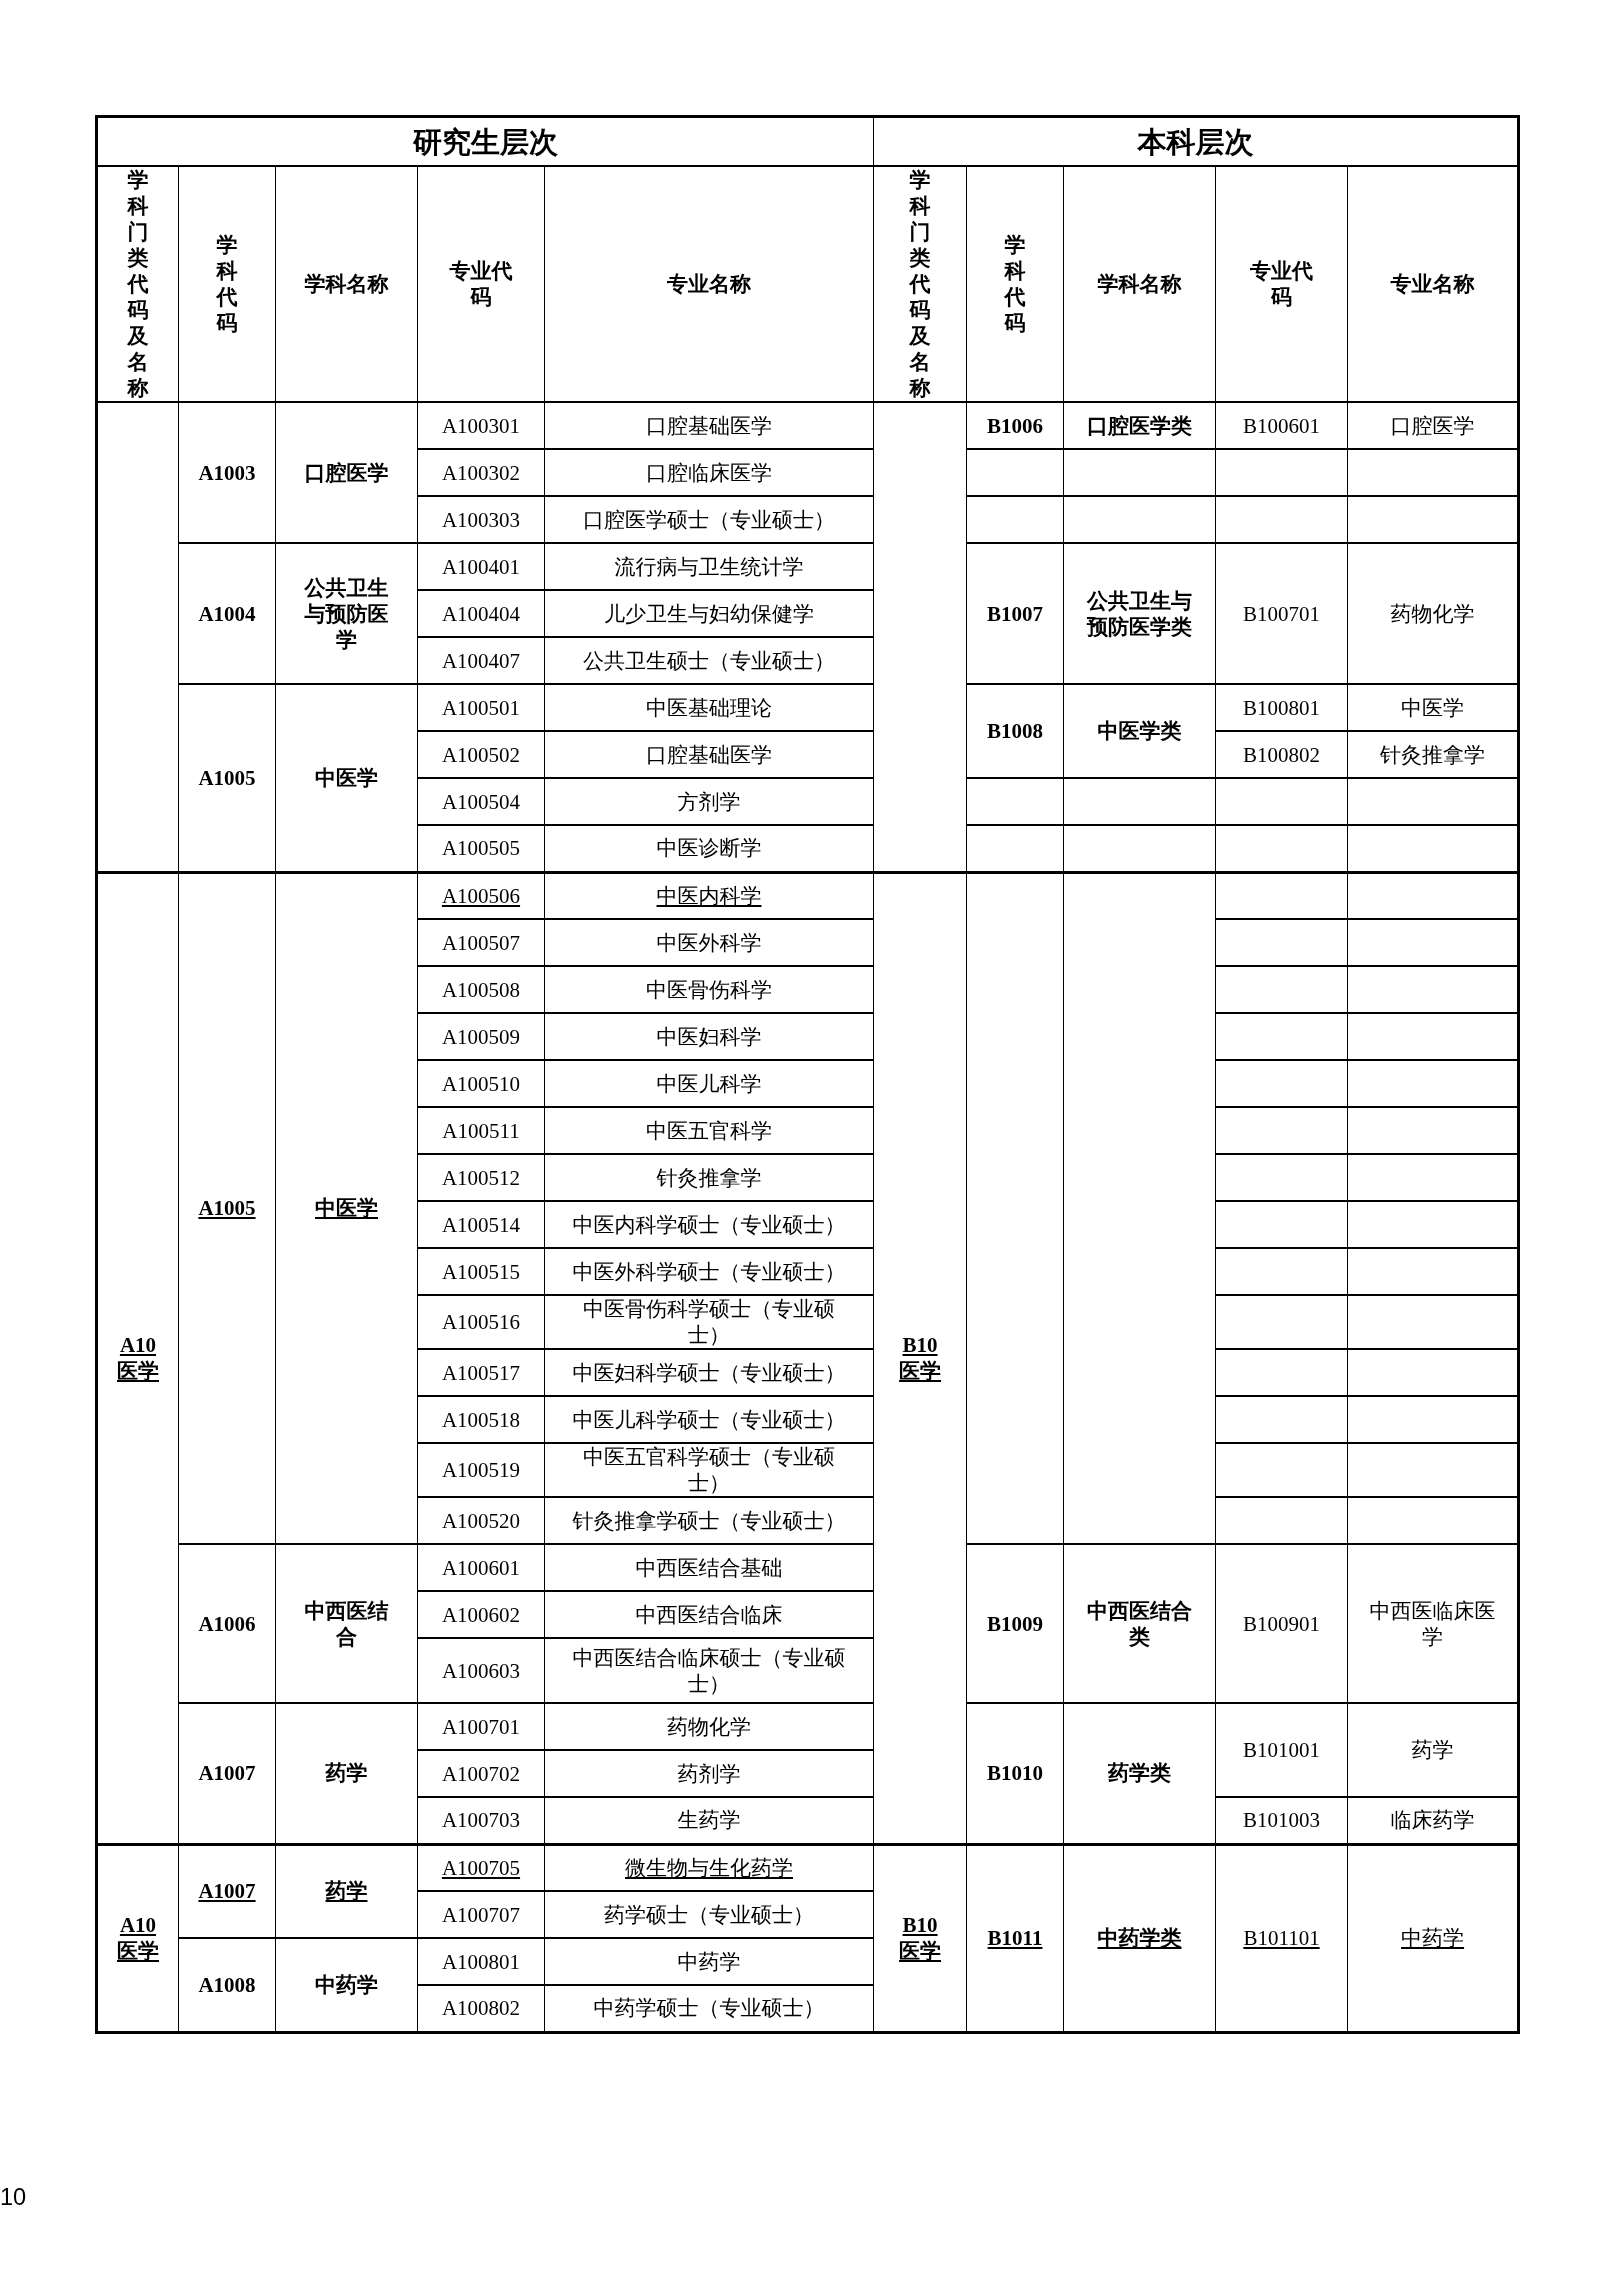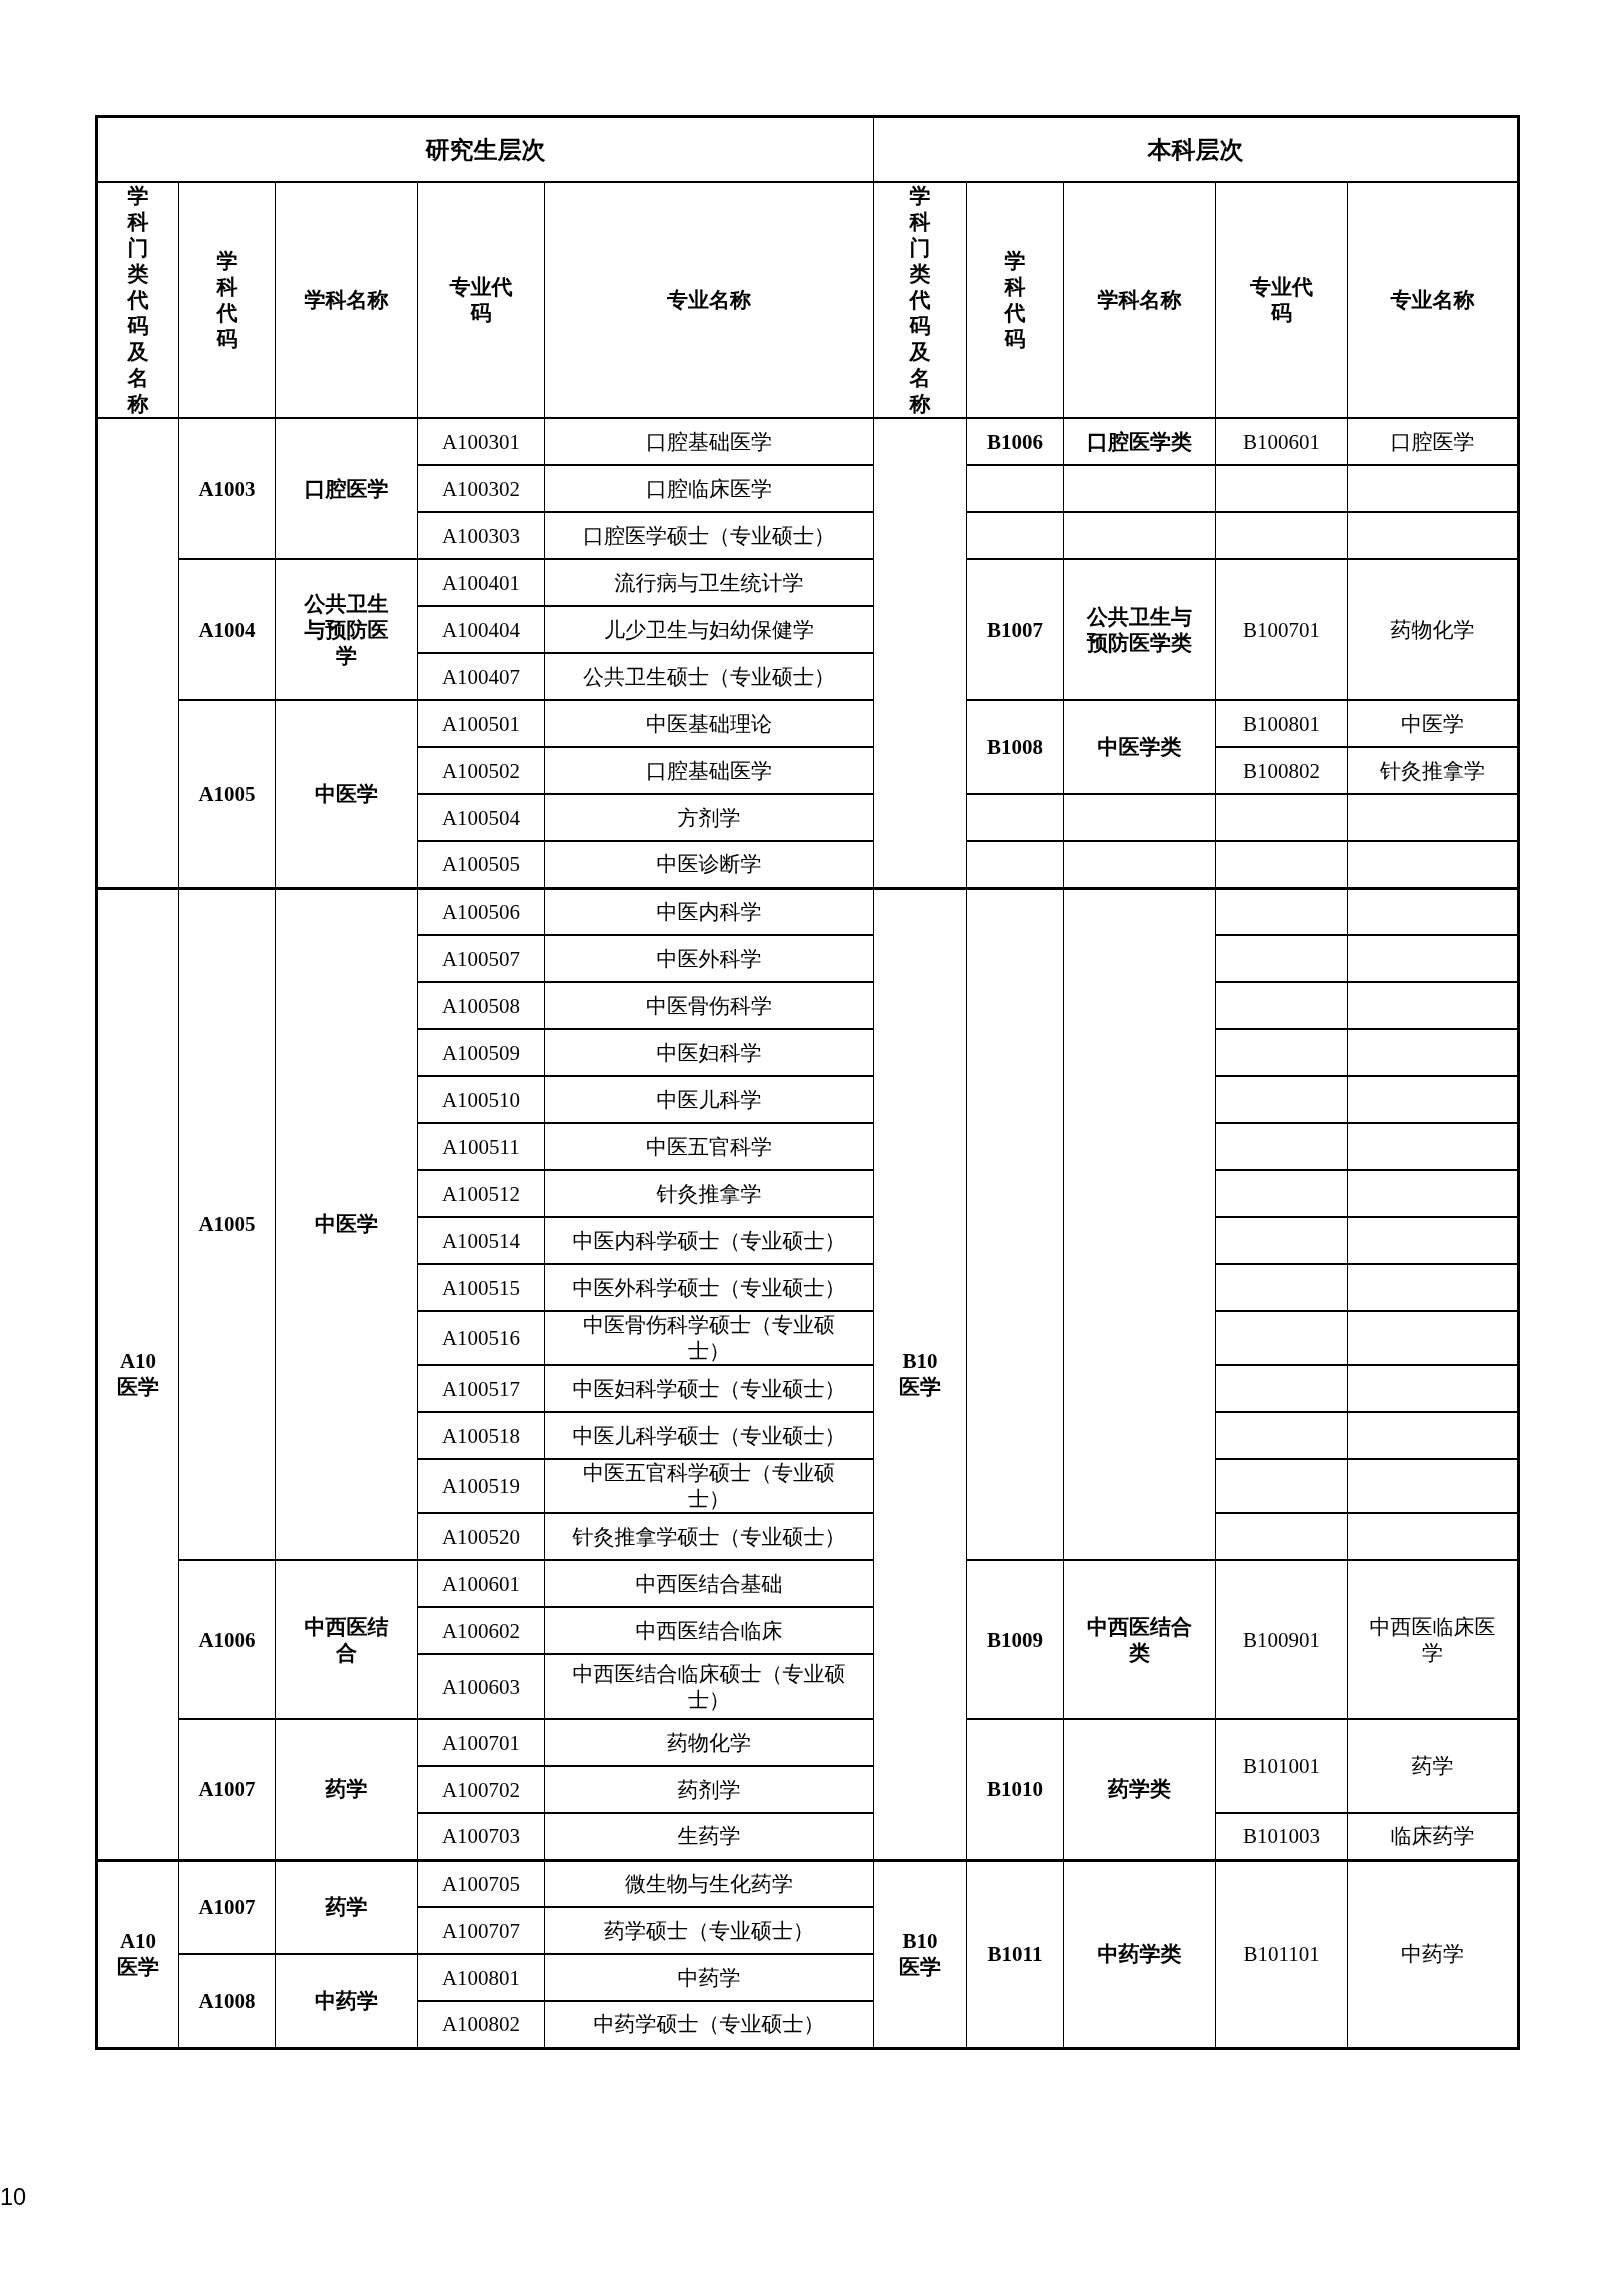--- a/index.html
+++ b/index.html
@@ -21,28 +21,28 @@
   td, th {
     border: 1.3px solid #000;
     border-top-width: 2px;
     border-bottom-width: 2px;
     vertical-align: middle;
     text-align: center;
     font-size: 21px;
     line-height: 26px;
     overflow: hidden;
   }
-  thead tr.banner th { height: 47px; font-size: 24px; font-weight: bold; border-bottom-width: 2.6px; padding: 8px; }
+  thead tr.banner th { height: 47px; font-size: 29px; font-weight: bold; border-bottom-width: 2.6px; padding: 0; }
   thead tr.cols th { height: 143px; font-weight: bold; padding: 0 28px; border-bottom-width: 2.6px; }
   tbody tr { height: 47px; }
   tbody tr.tall { height: 65px; }
   tr.ge td { border-bottom-width: 2.6px; }
   tr.gt td { border-top-width: 2.6px; }
   tr.se td { border-bottom-width: 3.3px; }
-  tr.st td { border-top-width: 3.3px; }
+  tr.st td { border-top-width: 3.3px; text-decoration: underline; }
   .l-cat  { padding: 8px 13px; font-weight: bold; }
   .r-cat  { padding: 0 15.7px; font-weight: bold; }
   .scode  { padding: 0 6.5px; font-weight: bold; border-radius: 21px; }
   .l-sname{ padding: 0 19.6px; font-weight: bold; }
   .r-sname{ padding: 7px 15px; font-weight: bold; }
   .mcode  { padding: 0 6.5px; }
   .l-mname{ padding: 0 21px; }
   .r-mname{ padding: 0 13px; }
   .pageno {
     position: absolute;

